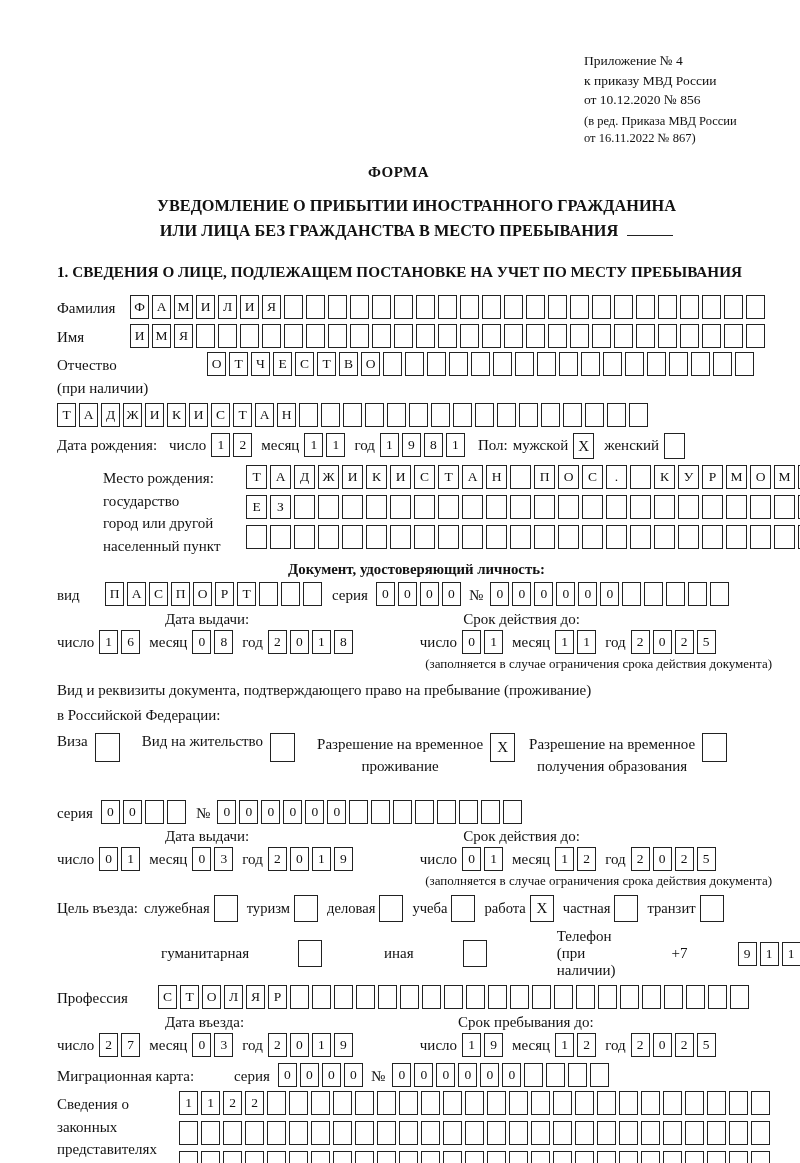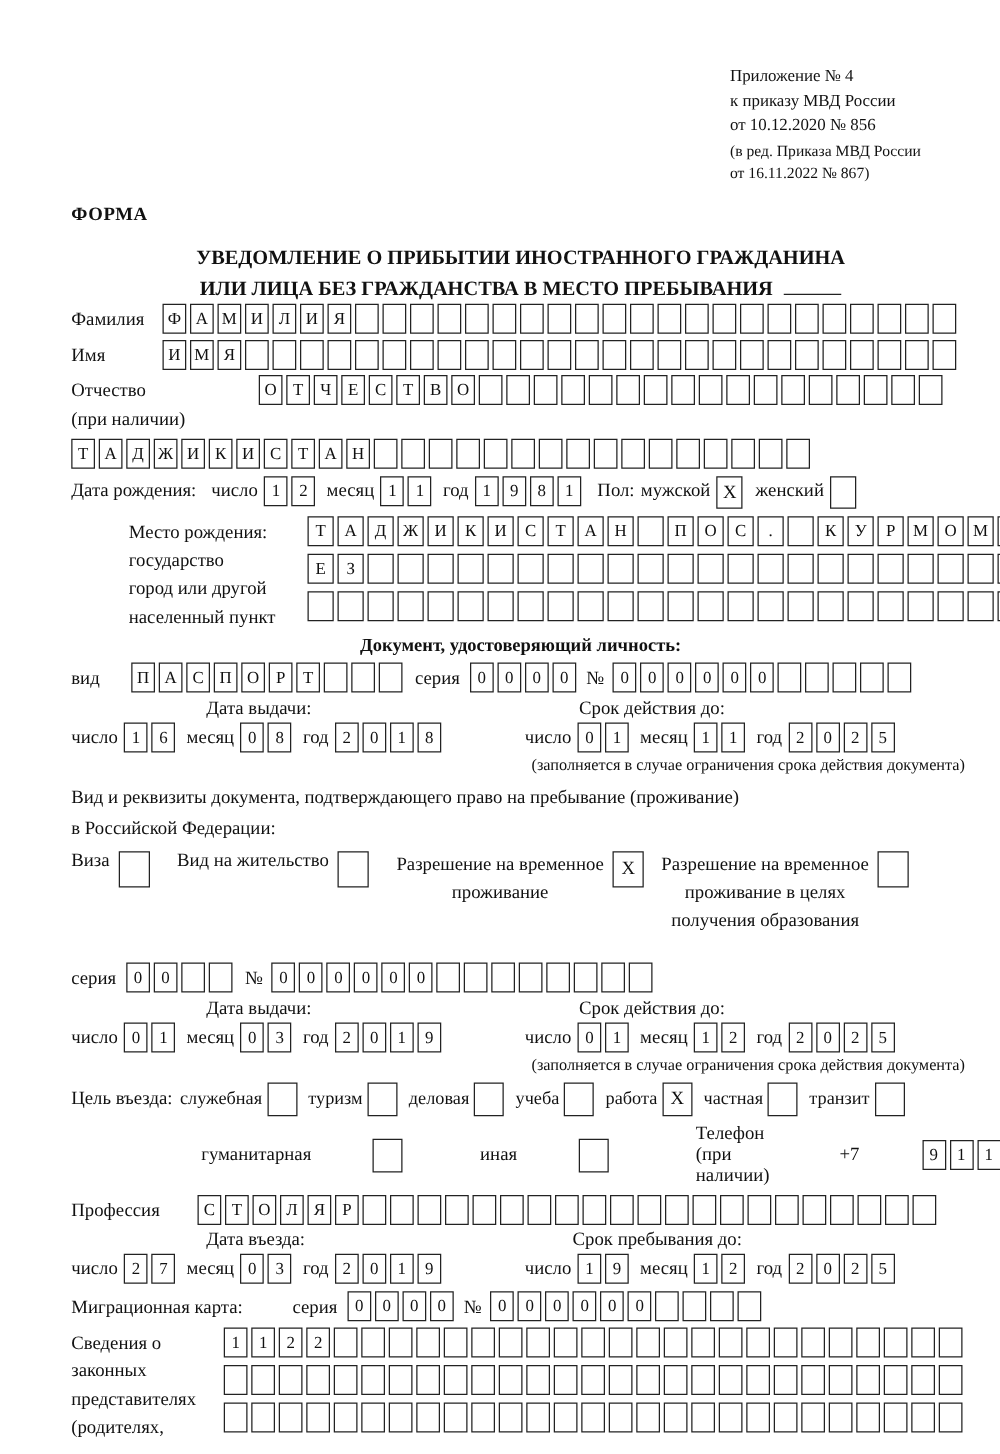--- a/index.html
+++ b/index.html
@@ -2,21 +2,21 @@
 <html><head>
 <meta charset="utf-8">
 <style>
   html,body{margin:0;padding:0;background:#fff;}
   body{width:800px;height:1163px;color:#111;font-family:"Liberation Serif","DejaVu Serif",serif;font-size:15px;overflow:hidden;}
   .page{box-sizing:border-box;width:800px;height:1163px;padding:51px 24px 0 57px;position:relative;}
   
   .hdr{display:flex;justify-content:flex-end;}
   .hdr-inner{width:158px;margin-right:34px;font-size:13.5px;line-height:1.45;}
   .hdr-amend{margin-top:3px;font-size:12.5px;line-height:1.4;}
-  .forma{text-align:left;font-weight:700;font-size:15px;margin:16px 36px 0 0;letter-spacing:.5px;}
+  .forma{text-align:center;font-weight:700;font-size:15px;margin:16px 36px 0 0;letter-spacing:.5px;}
   .title{margin-top:12px;text-align:center;font-weight:700;font-size:16.3px;line-height:1.55;}
   .blank{display:inline-block;width:46px;height:13px;border-bottom:1.8px solid #222;margin-left:9px;}
   .sec{margin:20px 0 14px;font-weight:700;font-size:15.2px;}
   
   .row{display:flex;align-items:flex-start;margin-bottom:4px;}
   .lbl{flex:none;line-height:1.5;padding-top:2px;}
   .w73{width:73px;} .w150{width:150px;} .w116{width:116px;} .w143{width:143px;margin-left:46px;} .w101{width:101px;} .w177{width:177px;} .w122{width:122px;}
   .cells{display:flex;gap:3px;flex:none;}
   .cell{flex:none;box-sizing:border-box;width:19px;height:24px;border:1.6px solid #222;display:inline-flex;align-items:center;justify-content:center;font-size:13.5px;background:#fff;}
   .wide .cell{width:21px;}
@@ -64,20 +64,21 @@
     </div>
   </div>
 
   <div class="forma">ФОРМА</div>
 
   <div class="title">
     <div>УВЕДОМЛЕНИЕ О ПРИБЫТИИ ИНОСТРАННОГО ГРАЖДАНИНА</div>
     <div><span>ИЛИ ЛИЦА БЕЗ ГРАЖДАНСТВА В МЕСТО ПРЕБЫВАНИЯ</span><span class="blank"></span></div>
   </div>
 
+  <div class="sec">1. СВЕДЕНИЯ О ЛИЦЕ, ПОДЛЕЖАЩЕМ ПОСТАНОВКЕ НА УЧЕТ ПО МЕСТУ ПРЕБЫВАНИЯ</div>
 
   <div class="row">
     <div class="lbl w73">Фамилия</div>
     <div class="cells">
         <span class="cell">Ф</span>
         <span class="cell">А</span>
         <span class="cell">М</span>
         <span class="cell">И</span>
         <span class="cell">Л</span>
         <span class="cell">И</span>
@@ -419,21 +420,20 @@
     <div class="opt ml22">
       <div class="opt-col">
         <div>Разрешение на временное</div>
         <div>проживание</div>
       </div>
       <span class="cb">X</span>
     </div>
     <div class="opt ml14">
       <div class="opt-col">
         <div>Разрешение на временное</div>
-        <div>проживание в целях</div>
         <div>получения образования</div>
       </div>
       <span class="cb"></span>
     </div>
   </div>
 
   <div class="row">
     <div class="lbl" style="margin-right:8px">серия</div>
     <div class="cells">
         <span class="cell">0</span>

